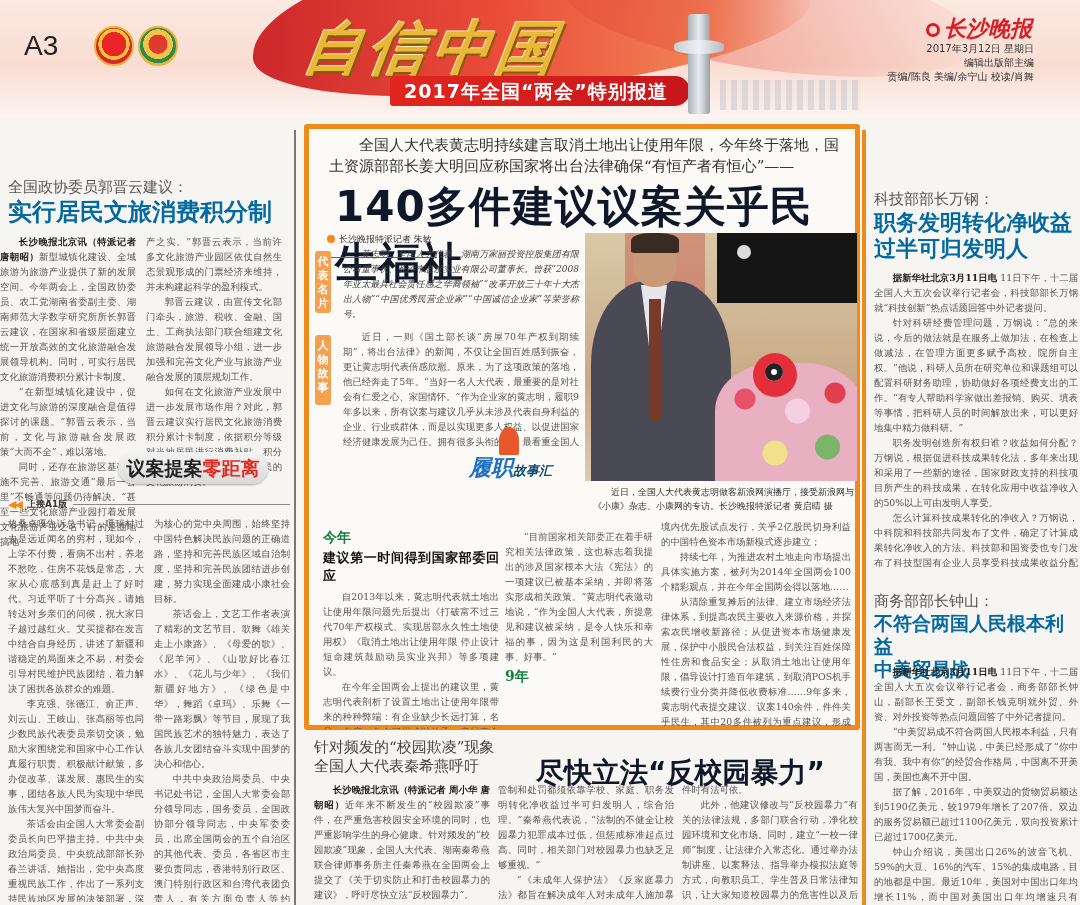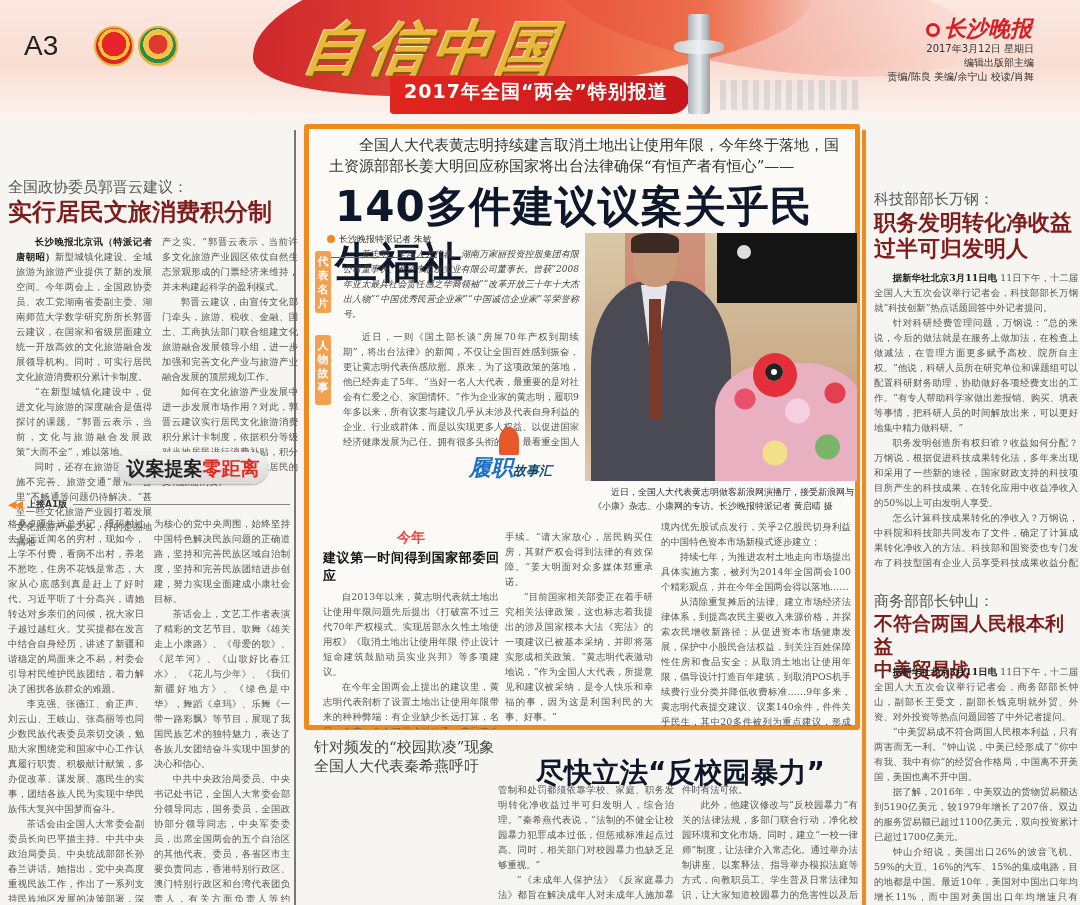--- a/index.html
+++ b/index.html
@@ -30,21 +30,21 @@
     border: 2px solid #e8b53a; }
   .emblem.e1 { left: 94px; }
   .emblem.e2 { left: 138px; background: radial-gradient(circle at 50% 45%, #e03a2e 0 35%, #f3c24a 36% 55%, #2d8c4a 56% 70%, #e8b53a 71% 100%); }
   .calligraphy {
     position: absolute; left: 305px; top: 10px;
     font: bold 58px "DejaVu Serif", serif; letter-spacing: 6px;
     color: #e9b83a; text-shadow: 2px 2px 0 #8a5a10, -1px -1px 0 #fff2b0;
     font-style: italic; transform: skew(-8deg);
   }
   .special-banner {
-    position: absolute; left: 390px; top: 76px; width: 300px; height: 38px;
+    position: absolute; left: 390px; top: 76px; width: 300px; height: 30px;
     background: linear-gradient(90deg, #e2261f, #c6161b);
     border-radius: 4px 20px 20px 4px;
     color: #fff; font: bold 19px "DejaVu Sans", sans-serif;
     padding-left: 14px; line-height: 30px; letter-spacing: 1px;
   }
   .pillar { position: absolute; left: 688px; top: 14px; width: 22px; height: 100px;
     background: linear-gradient(90deg, #aab0b6, #e8ecef, #9aa0a6); border-radius: 3px; }
   .pillar::before { content: ""; position: absolute; left: -14px; top: 26px; width: 50px; height: 14px;
     background: linear-gradient(90deg, #c9ced3, #eef1f3, #b7bcc1); border-radius: 40%; }
   .skyline { position: absolute; left: 720px; top: 80px; width: 140px; height: 30px;
@@ -62,34 +62,34 @@
     position: absolute; left: 304px; top: 124px; width: 556px; height: 606px;
     border: 5px solid #f08a1a; border-radius: 3px; background: #fbfaf7;
   }
   .center-bottom { position: absolute; left: 304px; top: 732px; width: 556px; height: 173px; }
   .vrule { position: absolute; top: 130px; width: 2px; height: 775px; background: #777; }
   .vrule.r1 { left: 294px; }
   .vrule.r2 { left: 862px; background: #f08a1a; width: 4px; }
 
   
   .kicker { font: 15px "DejaVu Serif", serif; color: #555; }
-  .headline { font: bold 22px "DejaVu Sans", sans-serif; color: #7f1d1d; line-height: 1.2; }
+  .headline { font: bold 22px "DejaVu Sans", sans-serif; color: #0369a1; line-height: 1.2; }
   .body {
     font: 9.4px/15px "DejaVu Serif", serif; color: #555; text-align: justify;
   }
   .body p { text-indent: 2em; }
   .body p.noind { text-indent: 0; }
   .lead-byline { font-weight: bold; color: #222; }
   .cols2 { display: flex; gap: 10px; }
   .cols2 > div { flex: 1; }
 
   
   .lk { position: absolute; left: 8px; top: 60px; }
   .lh { position: absolute; left: 8px; top: 80px; font-size: 24px; }
-  .lbody1 { position: absolute; left: 16px; top: 116px; width: 282px; height: 320px; overflow: hidden; }
+  .lbody1 { position: absolute; left: 0; top: 116px; width: 282px; height: 320px; overflow: hidden; }
   .logo-zero {
     position: absolute; left: 118px; top: 334px; width: 150px; height: 32px;
     background: linear-gradient(180deg, #f3f3f3, #d9d9d9); border-radius: 16px;
     font: bold 19px "DejaVu Serif", serif; color: #222; text-align: center; line-height: 32px;
     box-shadow: 0 1px 2px rgba(0,0,0,.3);
   }
   .logo-zero .red { color: #e02a1f; margin-top: 32px; }
   .continued { position: absolute; left: 8px; top: 378px; width: 282px; height: 16px;
     font: bold 9px "DejaVu Sans", sans-serif; color: #333; display: flex; align-items: center; gap: 6px; }
   .continued .arrows { color: #f08a1a; font-size: 11px; letter-spacing: -2px; }
@@ -124,21 +124,21 @@
                 radial-gradient(circle at 40% 75%, #f3e08a 0 12px, transparent 13px),
                 radial-gradient(circle at 75% 70%, #7bb56a 0 12px, transparent 13px),
                 #e8b0c0; border-radius: 40% 40% 0 0; }
   .photo .doll { position: absolute; left: 168px; top: 120px; width: 44px; height: 44px; border-radius: 50%; background: #e42e3a; }
   .photo .doll::after { content: ""; position: absolute; left: 12px; top: 10px; width: 18px; height: 18px; border-radius: 50%; background: #fff; box-shadow: inset 0 0 0 6px #222; }
   .caption { position: absolute; left: 284px; top: 356px; width: 264px; font: 9px/14px "DejaVu Sans", sans-serif; color: #333; text-indent: 2em; }
   .lvzhi-logo { position: absolute; left: 160px; top: 324px; font: italic bold 22px "DejaVu Sans", sans-serif; color: #1f70c4; }
   .lvzhi-logo .sub { font-size: 13px; color: #0c4a6e; }
   .lvzhi-logo .fig { position: absolute; left: 30px; top: -26px; width: 20px; height: 28px; background: #e8582a; border-radius: 50% 50% 10% 10%; }
 
-  .sec-year { font: bold 14px "DejaVu Serif", serif; color: #ef4444; text-align: center; }
+  .sec-year { font: bold 14px "DejaVu Serif", serif; color: #15803d; }
   .sec-hl { font: bold 13px "DejaVu Sans", sans-serif; color: #111; margin: 2px 0 4px; }
   .c1 { position: absolute; left: 14px; top: 400px; width: 176px; height: 200px; overflow: hidden; }
   .c2 { position: absolute; left: 196px; top: 400px; width: 148px; height: 200px; overflow: hidden; }
   .c3 { position: absolute; left: 352px; top: 390px; width: 190px; height: 210px; overflow: hidden; }
   .c2 .sec-year { margin-top: 4px; }
 
   
   .bkick { position: absolute; left: 10px; top: 6px; font: 15px/19px "DejaVu Serif", serif; color: #444; }
   .bhl { position: absolute; left: 232px; top: 22px; font: bold 28px "DejaVu Sans", sans-serif; color: #0f172a; }
   .bc { position: absolute; top: 50px; width: 176px; height: 123px; overflow: hidden; }
@@ -248,39 +248,42 @@
   <p class="caption">近日，全国人大代表黄志明做客新浪网演播厅，接受新浪网与《小康》杂志、小康网的专访。长沙晚报特派记者 黄启晴 摄</p>
 
   <div class="body c1">
     <div class="sec-year">今年</div>
     <div class="sec-hl">建议第一时间得到国家部委回应</div>
     <p>自2013年以来，黄志明代表就土地出让使用年限问题先后提出《打破富不过三代70年产权模式、实现居部永久性土地使用权》《取消土地出让使用年限 停止设计短命建筑鼓励动员实业兴邦》等多项建议。</p>
     <p>在今年全国两会上提出的建议里，黄志明代表剖析了设置土地出让使用年限带来的种种弊端：有企业缺少长远打算，名品、名店、名企积累难以传承；房屋寿命短、只有几十年的楼层，造成巨大的社会资源浪费；国民私产权的“富不过三代”等问题。</p>
 
   </div>
   <div class="body c2">
-    <p class="noind">手续。“请大家放心，居民购买住房，其财产权会得到法律的有效保障。”姜大明面对众多媒体郑重承诺。</p>
     <p>“目前国家相关部委正在着手研究相关法律政策，这也标志着我提出的涉及国家根本大法《宪法》的一项建议已被基本采纳，并即将落实形成相关政策。”黄志明代表激动地说，“作为全国人大代表，所提意见和建议被采纳，是令人快乐和幸福的事，因为这是利国利民的大事、好事。”</p>
     <div class="sec-year">9年</div>
 
   </div>
   <div class="body c3">
     <p class="noind">境内优先股试点发行，关乎2亿股民切身利益的中国特色资本市场新模式逐步建立；</p>
     <p>持续七年，为推进农村土地走向市场提出具体实施方案，被列为2014年全国两会100个精彩观点，并在今年全国两会得以落地……</p>
     <p>从清除重复摊后的法律、建立市场经济法律体系，到提高农民主要收入来源价格，并探索农民增收新路径；从促进资本市场健康发展，保护中小股民合法权益，到关注百姓保障性住房和食品安全；从取消土地出让使用年限，倡导设计打造百年建筑，到取消POS机手续费行业分类并降低收费标准……9年多来，黄志明代表提交建议、议案140余件，件件关乎民生，其中20多件被列为重点建议，形成教育运行模式并转换成法律条款及国家大的方向性的建议也有7件。</p>
 
   </div>
 </section>
 
 <section class="center-bottom">
   <div class="bkick">
     <div>针对频发的“校园欺凌”现象</div>
     <div>全国人大代表秦希燕呼吁</div>
   </div>
   <h2 class="bhl">尽快立法“反校园暴力”</h2>
+  <div class="body bc b1">
+    <p><span class="lead-byline">长沙晚报北京讯（特派记者 周小华 唐朝昭）</span><span>近年来不断发生的“校园欺凌”事件，在严重危害校园安全环境的同时，也严重影响学生的身心健康。针对频发的“校园欺凌”现象，全国人大代表、湖南秦希燕联合律师事务所主任秦希燕在全国两会上提交了《关于切实防止和打击校园暴力的建议》，呼吁尽快立法“反校园暴力”。</span></p>
+    <p>“校园暴力不同于一般社会治安问题和刑事违法犯罪，校园环境的特殊性，无论是处置、</p>
+  </div>
   <div class="body bc b2">
     <p class="noind">管制和处罚都须依靠学校、家庭、职务发明转化净收益过半可归发明人，综合治理。”秦希燕代表说，“法制的不健全让校园暴力犯罪成本过低，但惩戒标准起点过高。同时，相关部门对校园暴力也缺乏足够重视。”</p>
     <p>“《未成年人保护法》《反家庭暴力法》都旨在解决成年人对未成年人施加暴力的问题，而对未成年人之间实施的暴力、侮辱行为，均没有涉及。”对此，秦希燕建议，尽快为“反校园暴力”立法，以保障出现校园暴力事</p>
   </div>
   <div class="body bc b3">
     <p class="noind">件时有法可依。</p>
     <p>此外，他建议修改与“反校园暴力”有关的法律法规，多部门联合行动，净化校园环境和文化市场。同时，建立“一校一律师”制度，让法律介入常态化。通过举办法制讲座、以案释法、指导举办模拟法庭等方式，向教职员工、学生普及日常法律知识，让大家知道校园暴力的危害性以及后果。学校法律顾问可接受法律咨询，提供法律帮助，依法维护学校、学生和教职员工的合法权益。</p>
   </div>
 </section>
 

